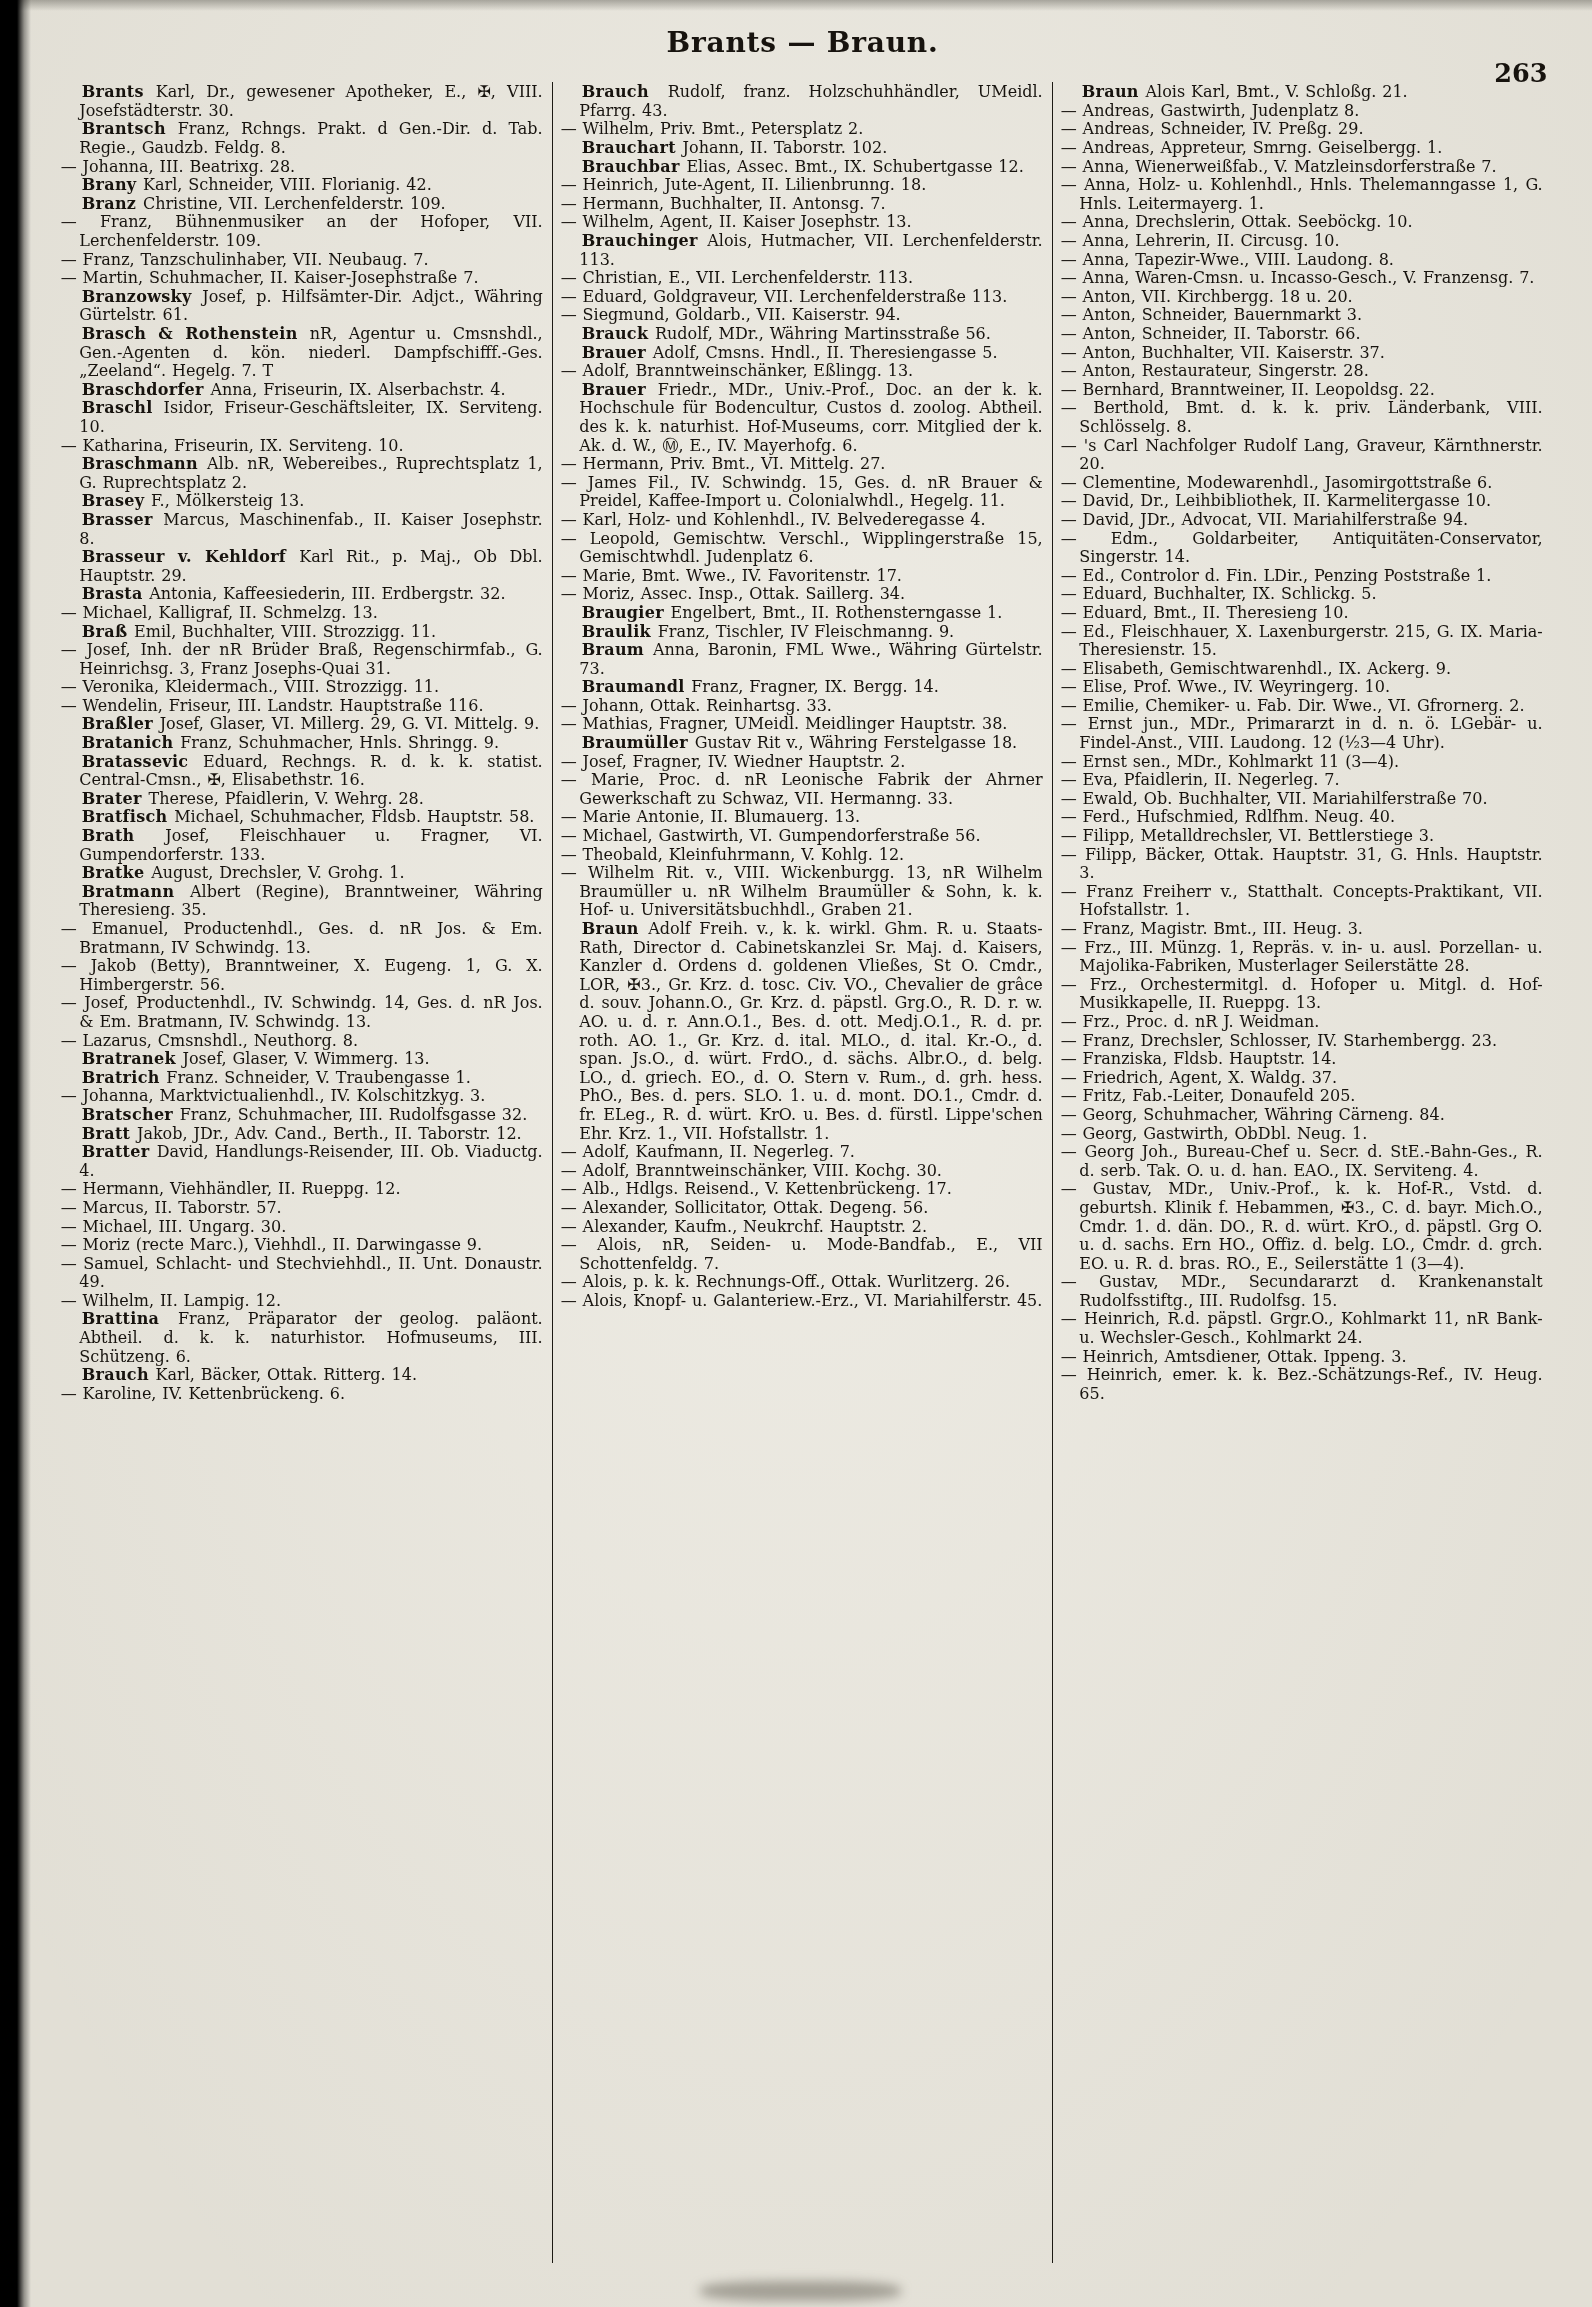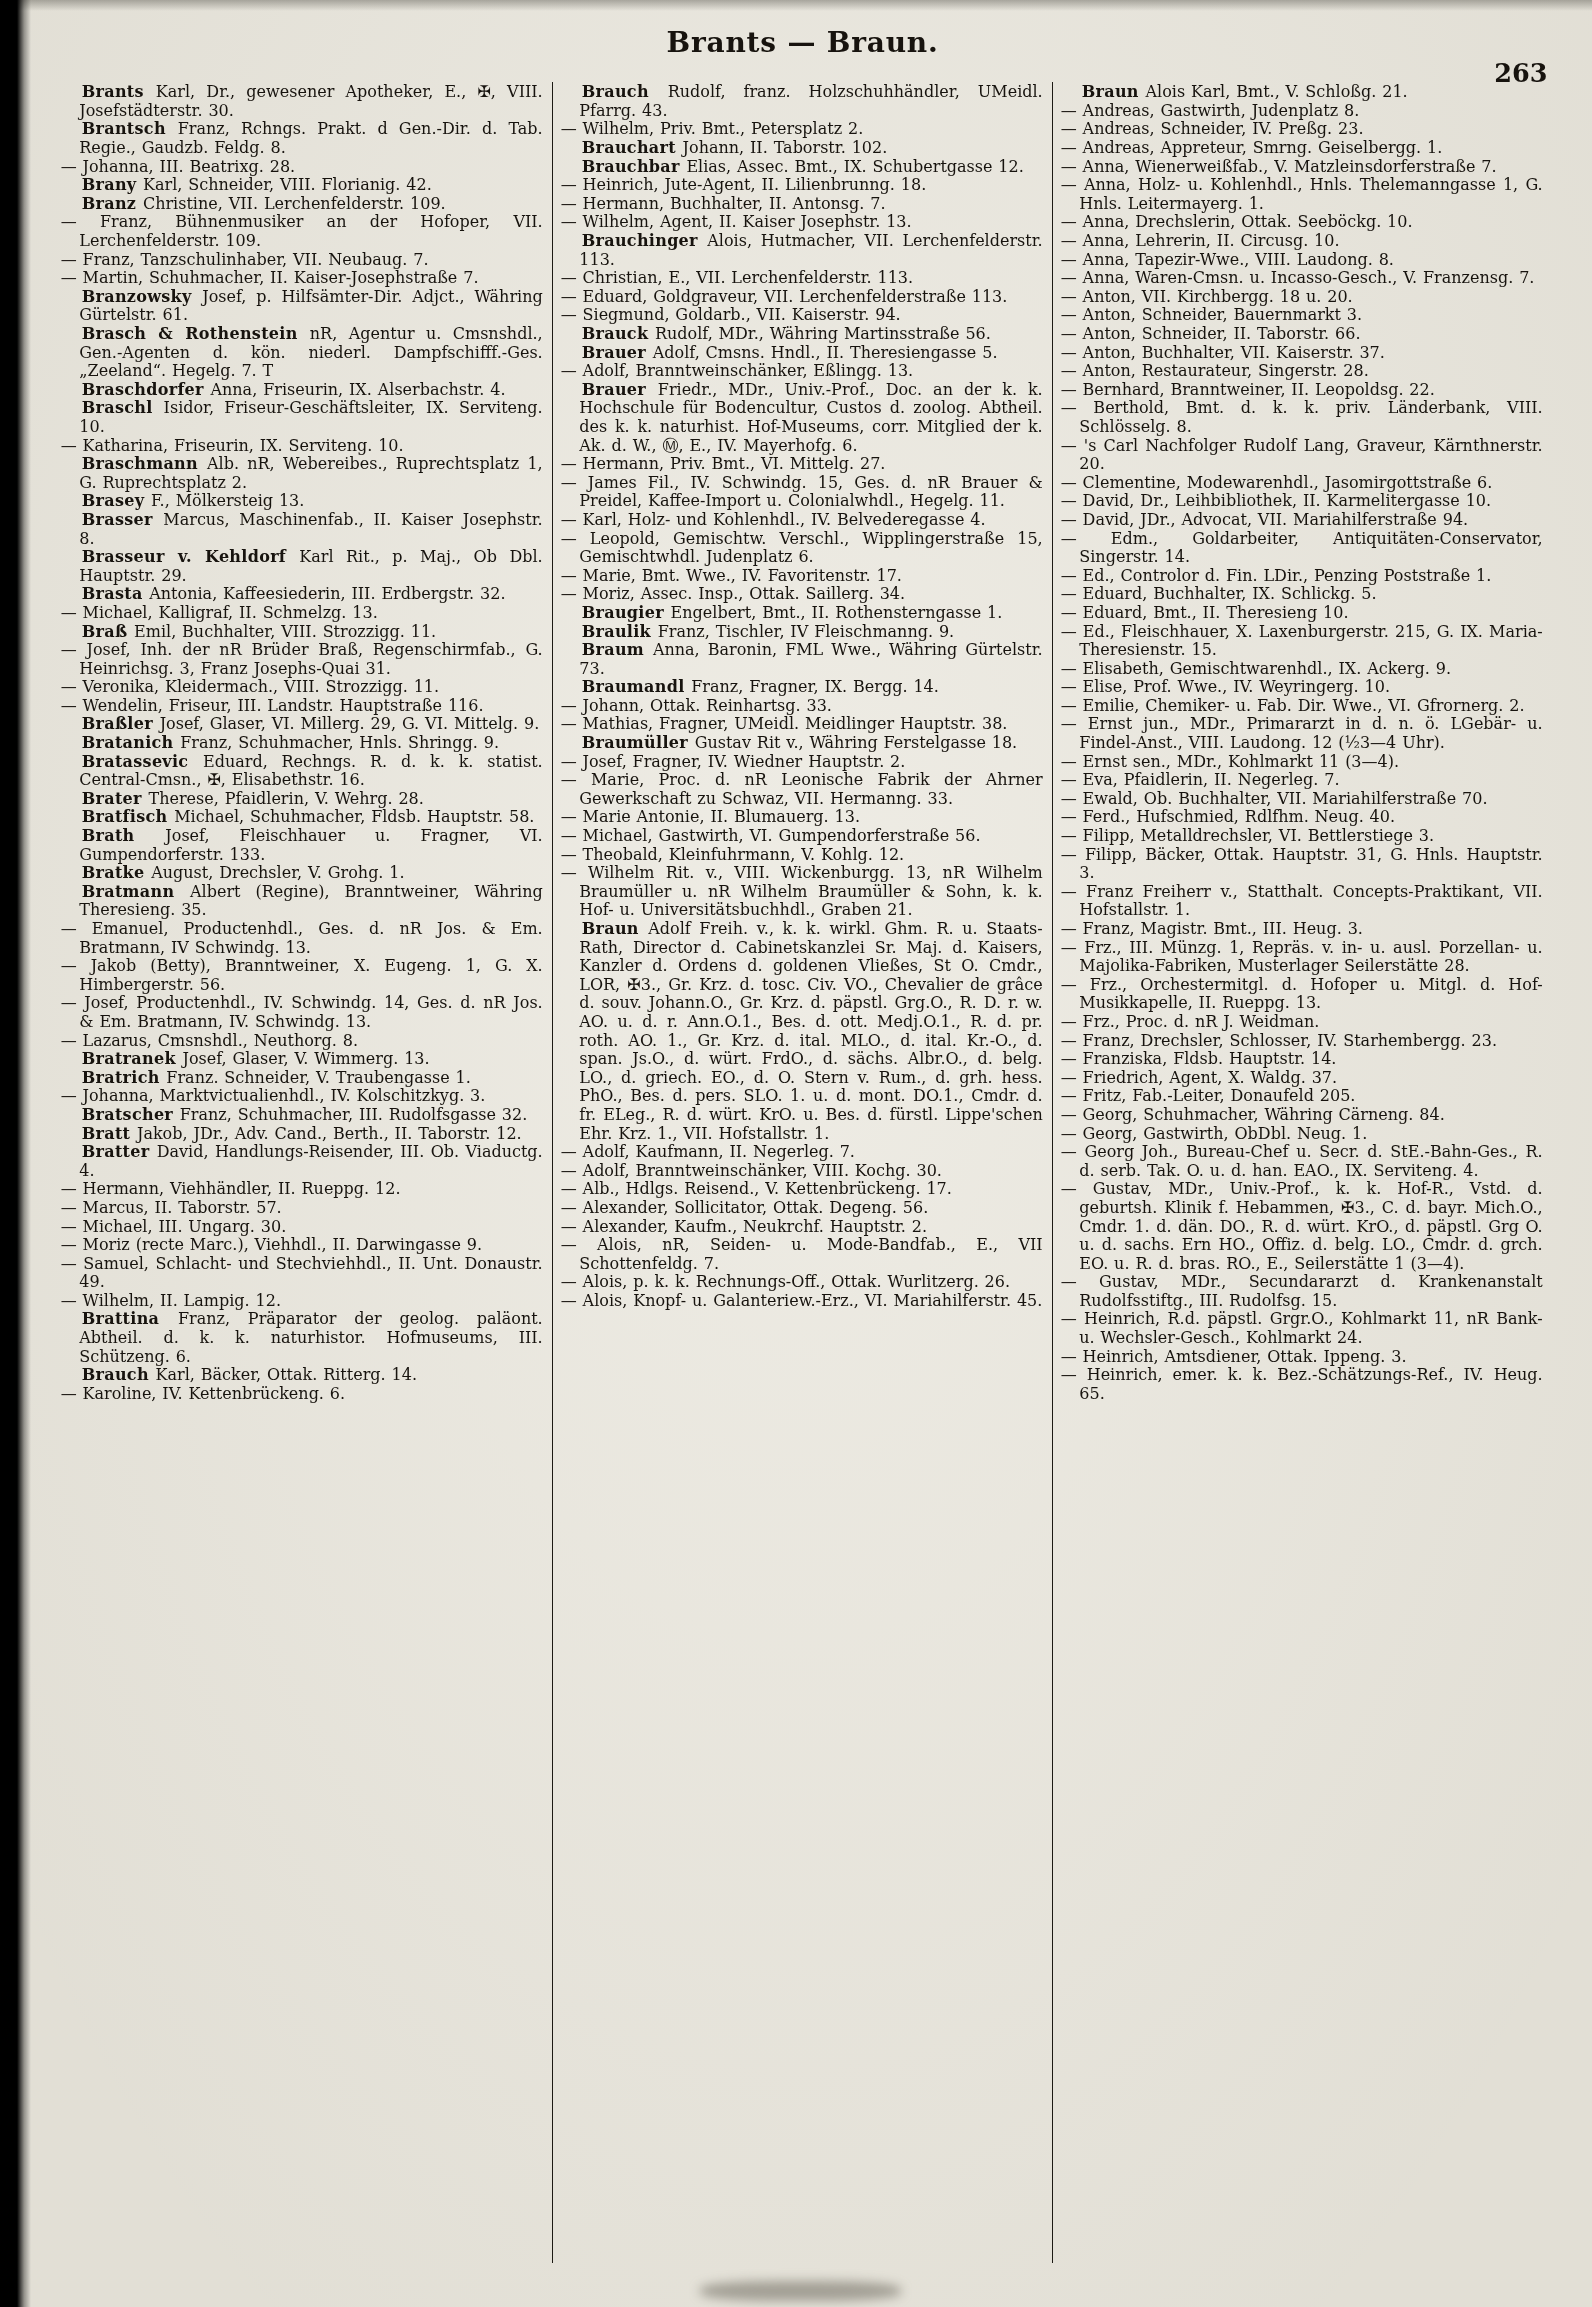--- a/index.html
+++ b/index.html
@@ -202,21 +202,21 @@
         <p class="entry">— Alb., Hdlgs. Reisend., V. Kettenbrückeng. 17.</p>
         <p class="entry">— Alexander, Sollicitator, Ottak. Degeng. 56.</p>
         <p class="entry">— Alexander, Kaufm., Neukrchf. Hauptstr. 2.</p>
         <p class="entry">— Alois, nR, Seiden- u. Mode-Bandfab., E., VII Schottenfeldg. 7.</p>
         <p class="entry">— Alois, p. k. k. Rechnungs-Off., Ottak. Wurlitzerg. 26.</p>
         <p class="entry">— Alois, Knopf- u. Galanteriew.-Erz., VI. Mariahilferstr. 45.</p>
       </div>
     <div class="column rule">
         <p class="entry"><b>Braun </b>Alois Karl, Bmt., V. Schloßg. 21.</p>
         <p class="entry">— Andreas, Gastwirth, Judenplatz 8.</p>
-        <p class="entry">— Andreas, Schneider, IV. Preßg. 23.</p>
+        <p class="entry">— Andreas, Schneider, IV. Preßg. 29.</p>
         <p class="entry">— Andreas, Appreteur, Smrng. Geiselbergg. 1.</p>
         <p class="entry">— Anna, Wienerweißfab., V. Matzleinsdorferstraße 7.</p>
         <p class="entry">— Anna, Holz- u. Kohlenhdl., Hnls. Thelemanngasse 1, G. Hnls. Leitermayerg. 1.</p>
         <p class="entry">— Anna, Drechslerin, Ottak. Seeböckg. 10.</p>
         <p class="entry">— Anna, Lehrerin, II. Circusg. 10.</p>
         <p class="entry">— Anna, Tapezir-Wwe., VIII. Laudong. 8.</p>
         <p class="entry">— Anna, Waren-Cmsn. u. Incasso-Gesch., V. Franzensg. 7.</p>
         <p class="entry">— Anton, VII. Kirchbergg. 18 u. 20.</p>
         <p class="entry">— Anton, Schneider, Bauernmarkt 3.</p>
         <p class="entry">— Anton, Schneider, II. Taborstr. 66.</p>

